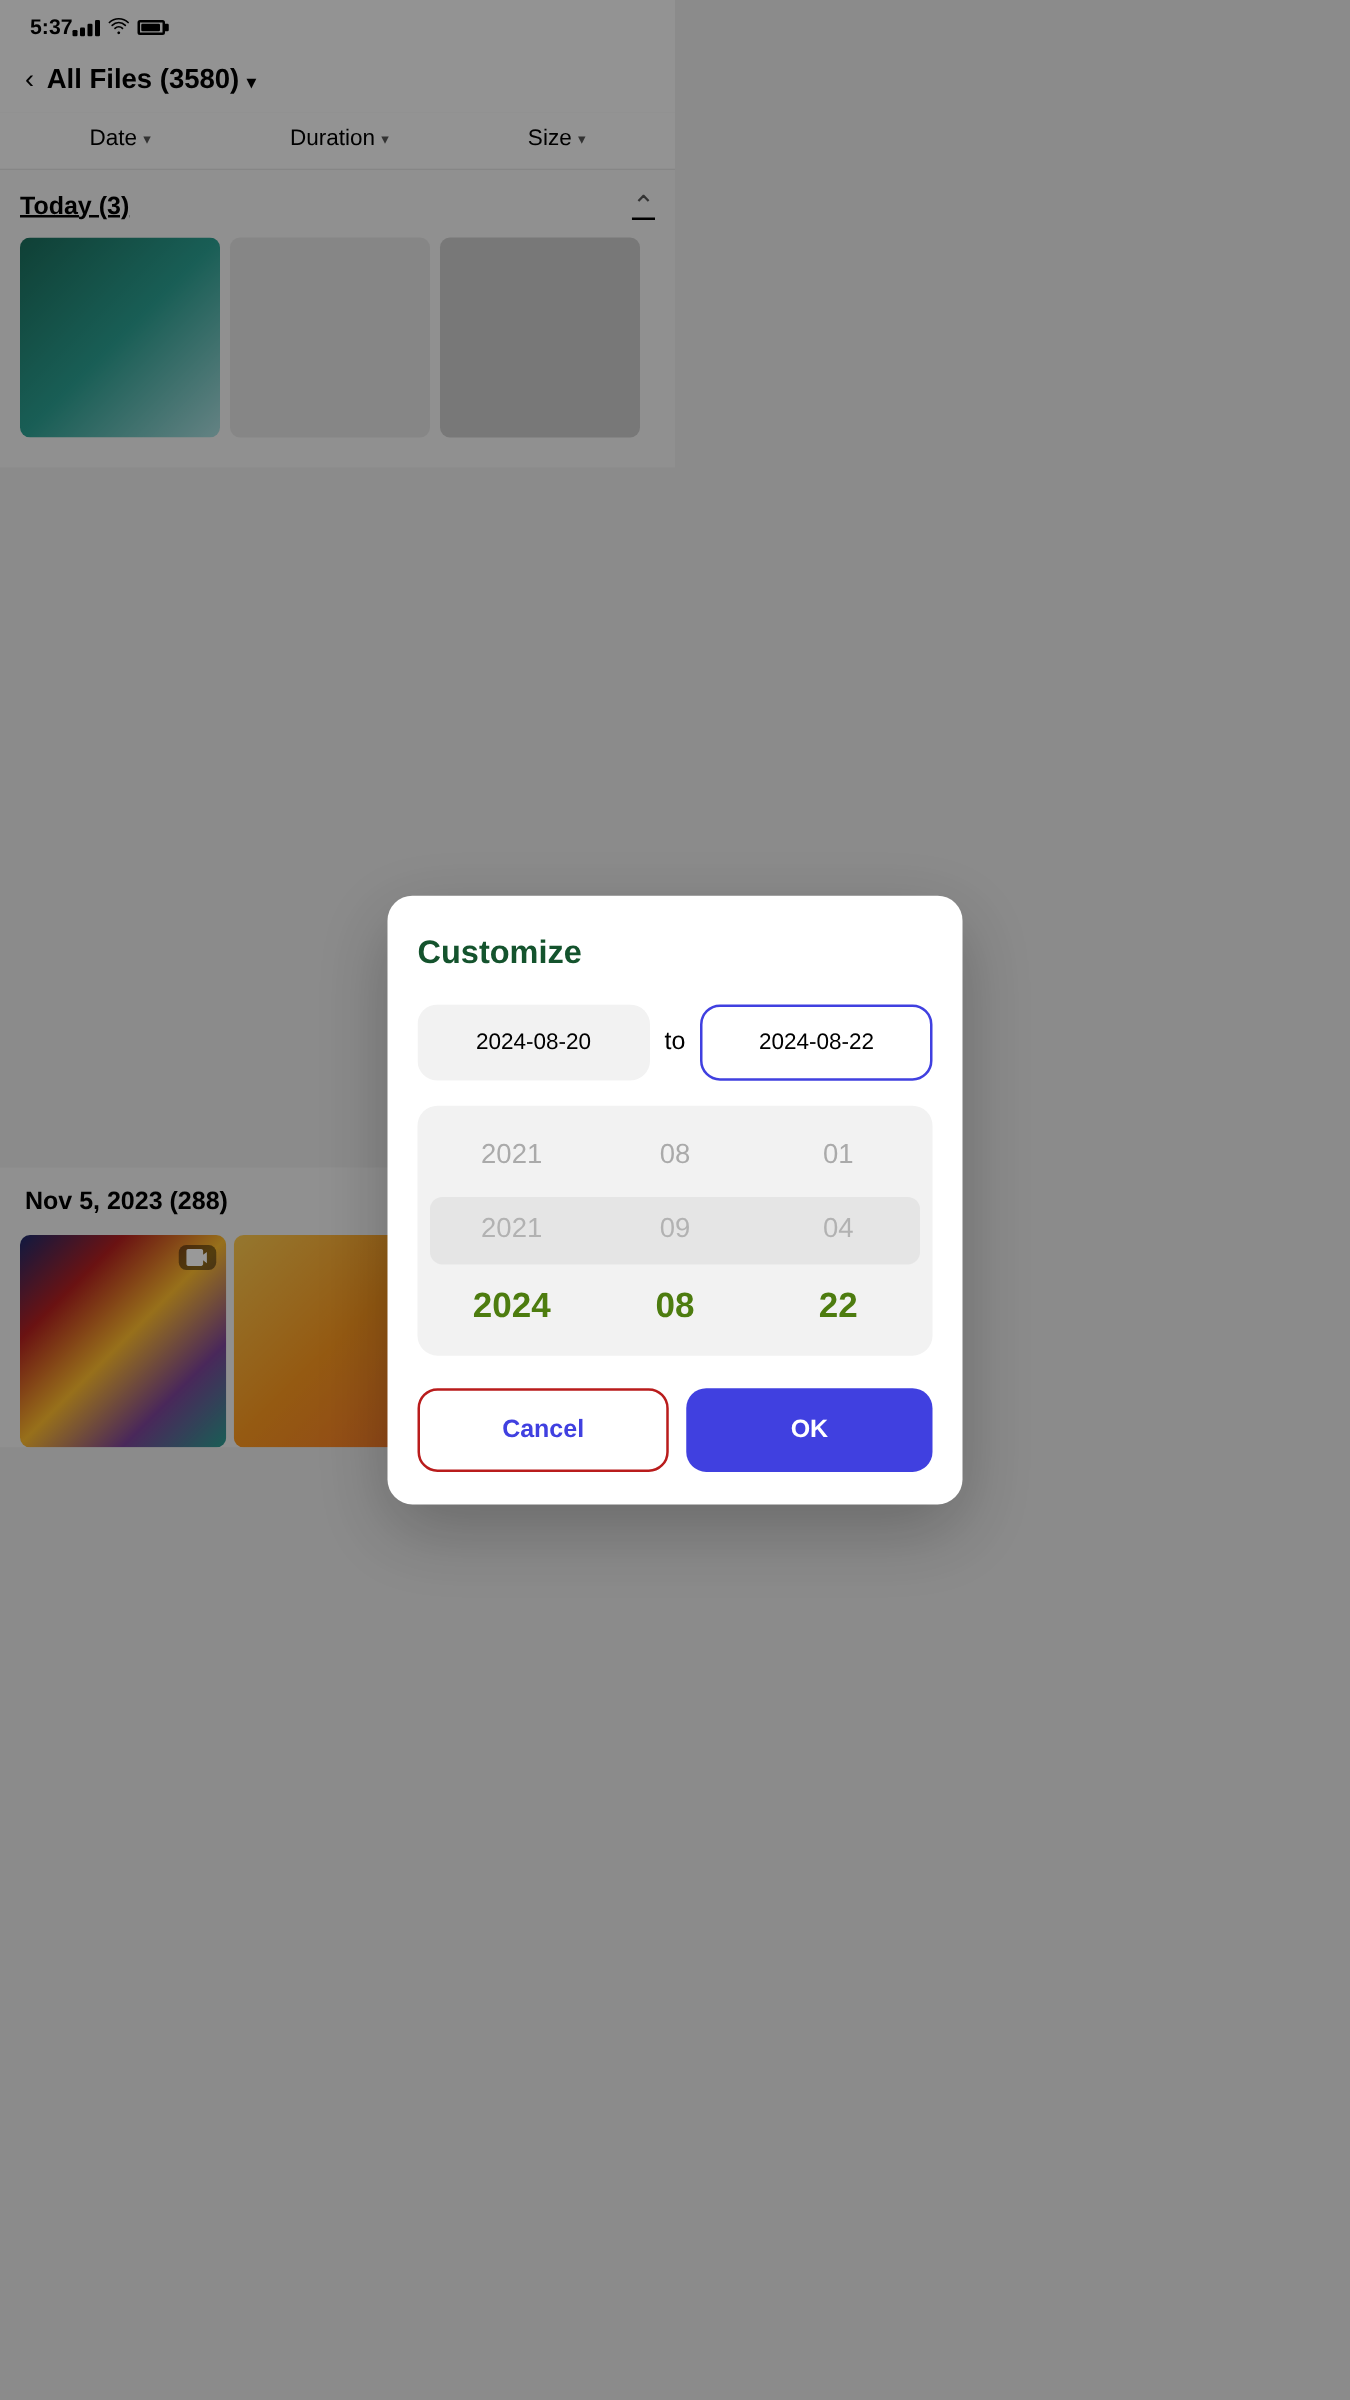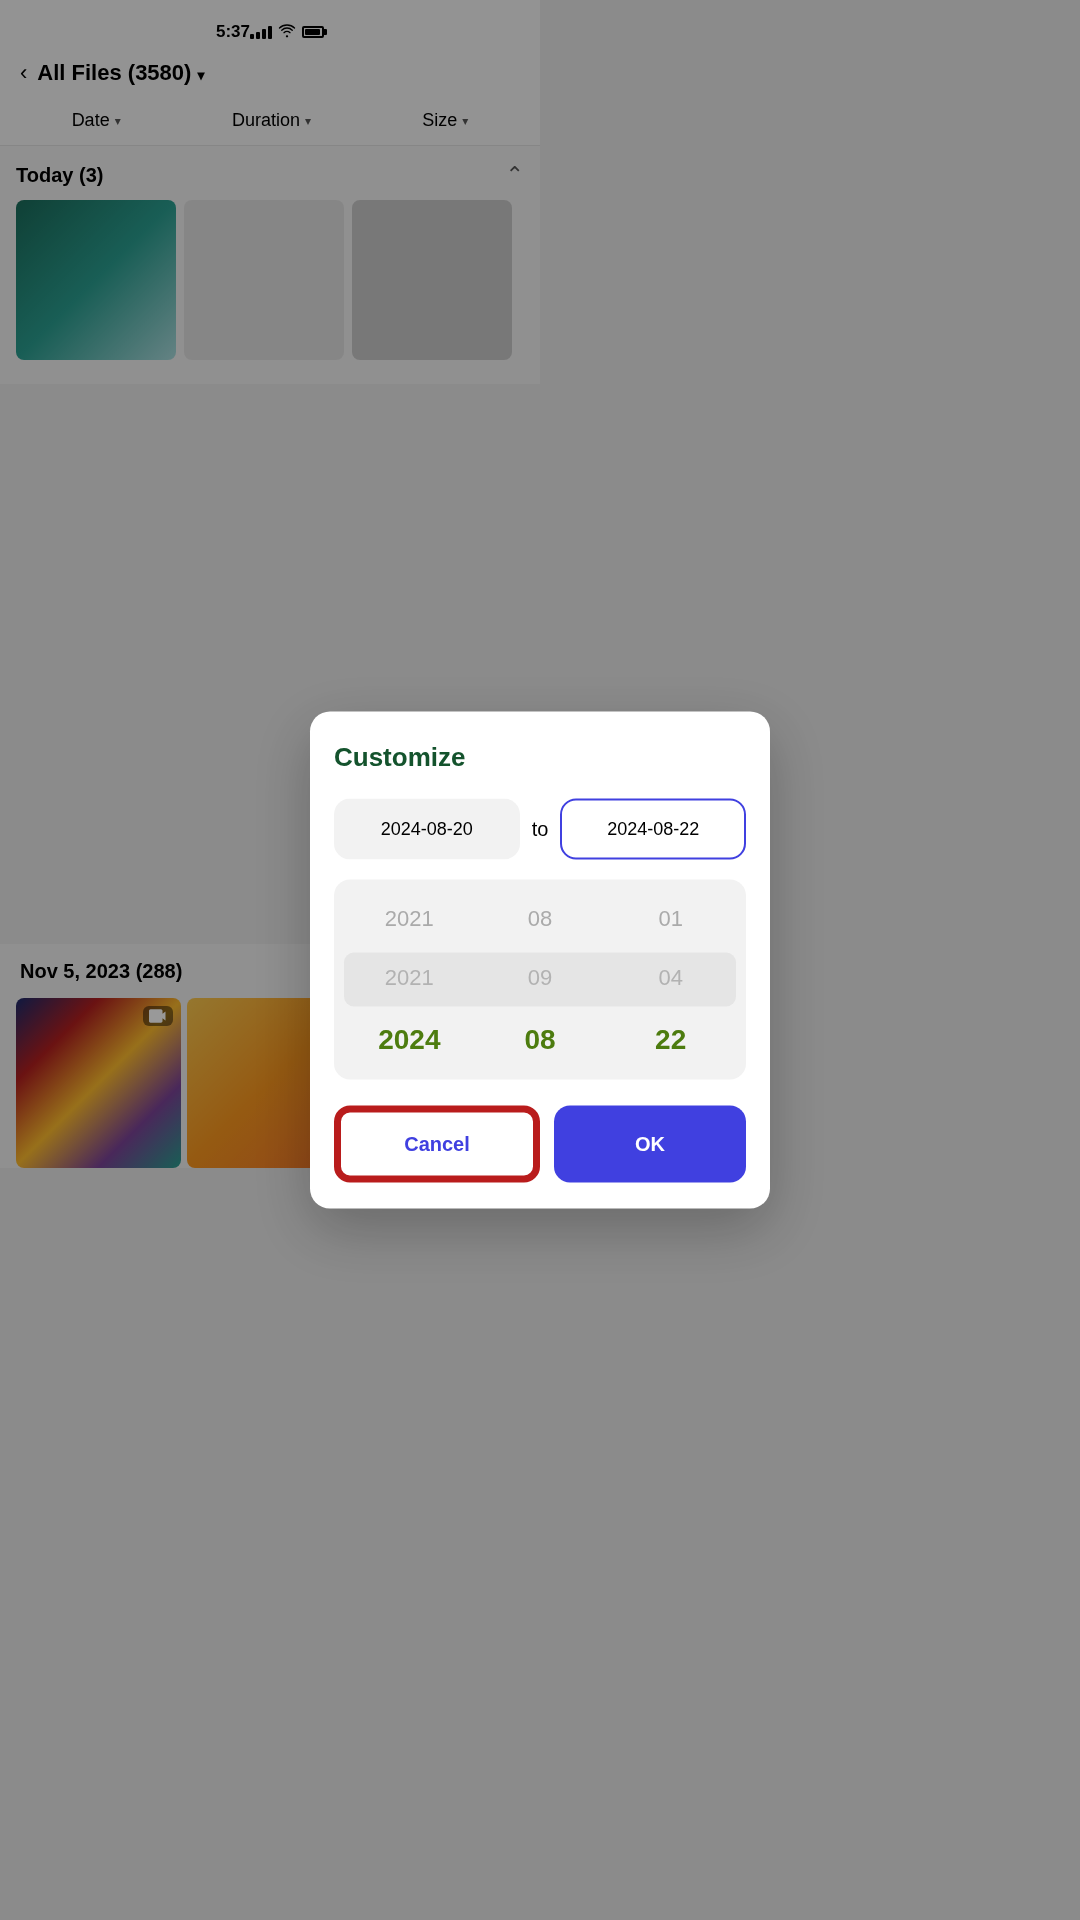--- a/index.html
+++ b/index.html
@@ -10,23 +10,23 @@
       min-height: 960px;
       background: #e8e8e8;
       font-family: -apple-system, BlinkMacSystemFont, 'Helvetica Neue', sans-serif;
       overflow: hidden;
       position: relative;
     }
 
     
     .status-bar {
       display: flex;
-      justify-content: center;
-      align-items: center;
-      padding: 22px 24px 8px;
+      justify-content: flex-start;
+      align-items: center;
+      padding: 12px 24px 8px;
       background: #f5f5f5;
     }
     .status-time {
       font-size: 17px;
       font-weight: 600;
     }
     .status-icons {
       display: flex;
       align-items: center;
       gap: 6px;
@@ -128,20 +128,21 @@
     
     .content {
       background: #f0f0f0;
       padding: 16px 16px;
     }
     .section-header {
       display: flex;
       justify-content: space-between;
       align-items: center;
       margin-bottom: 12px;
+      text-decoration: underline;
     }
     .section-title {
       font-size: 20px;
       font-weight: 600;
       color: #000;
     }
     .section-collapse {
       font-size: 22px;
       color: #555;
     }
@@ -281,21 +282,21 @@
       border-radius: 16px;
       font-size: 20px;
       font-weight: 600;
       cursor: pointer;
       border: none;
       text-align: center;
     }
     .btn-cancel {
       background: #fff;
       color: #4040e0;
-      border: 7px solid #b91c1c;
+      border: 2px solid #b91c1c;
     }
     .btn-ok {
       background: #4040e0;
       color: #fff;
     }
     .bg-section-header {
       display: flex;
       justify-content: space-between;
       align-items: flex-start;
       margin-bottom: 12px;

